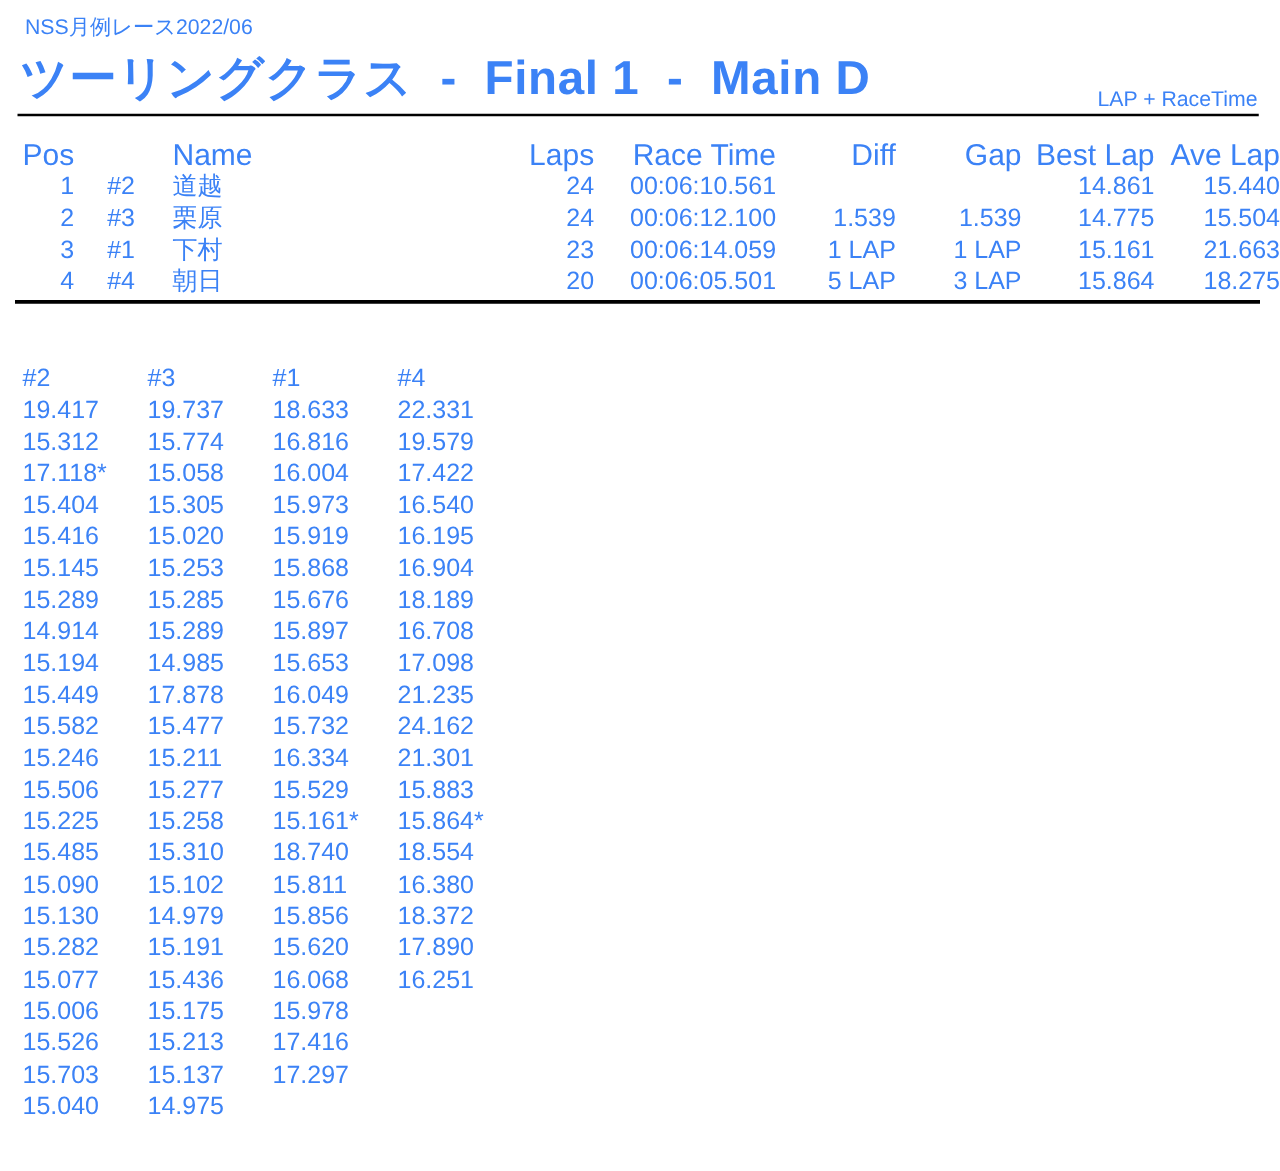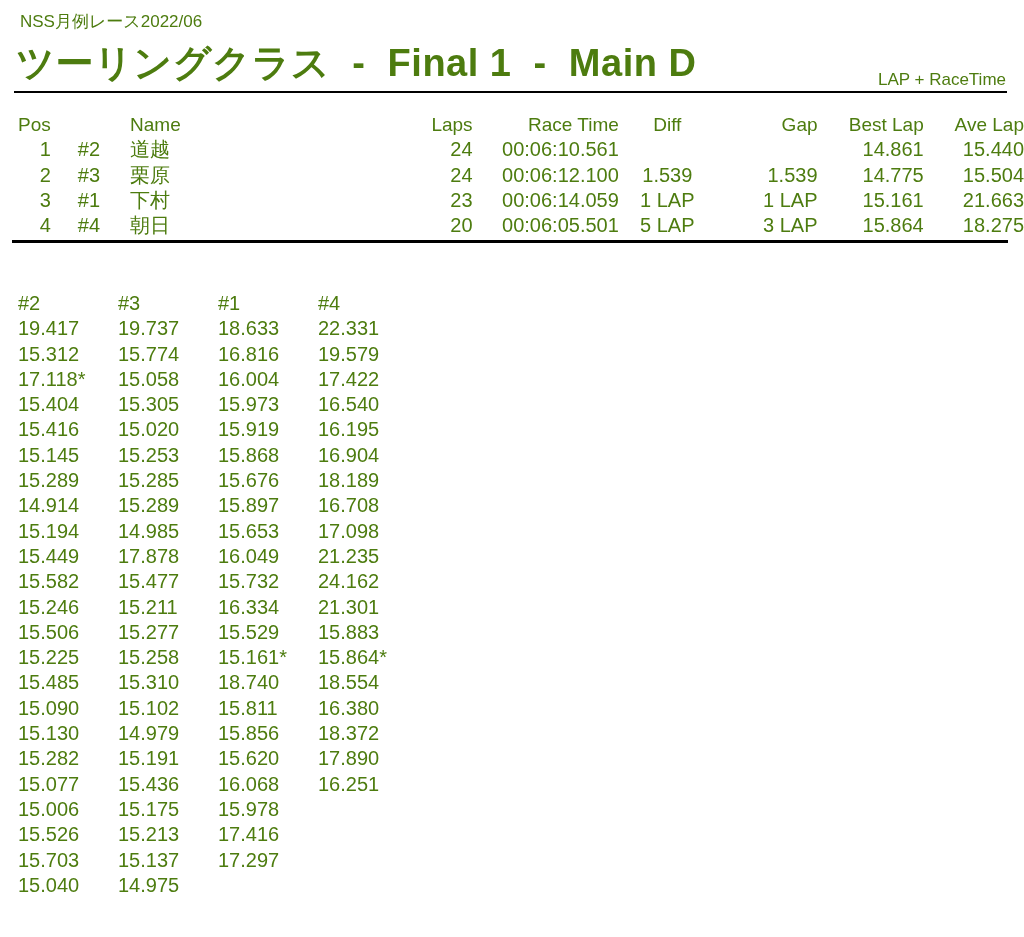--- a/index.html
+++ b/index.html
@@ -1,21 +1,21 @@
 <!DOCTYPE html>
 <html><head>
 <meta charset="utf-8">
 <style>
   html, body { margin: 0; padding: 0; background: #ffffff; }
   .page {
     position: relative;
     width: 1024px;
     height: 937px;
     background: #ffffff;
-    color: #4d7c0f;
+    color: #3b82f6;
     font-family: "Liberation Sans", sans-serif;
     overflow: hidden;
   }
   .event-title {
     position: absolute;
     left: 20px;
     top: 11px;
     font-size: 17px;
     line-height: 22px;
     white-space: pre;
@@ -40,35 +40,35 @@
   }
   .rule { position: absolute; background: #000000; }
   .rule-thin  { left: 14px; top: 91px;  width: 993px; height: 2px; }
   .rule-thick { left: 12px; top: 240px; width: 996px; height: 3px; }
 
   table { border-collapse: collapse; table-layout: fixed; }
   th, td { padding: 0; white-space: nowrap; font-weight: normal; }
 
   .results-table { position: absolute; left: 18px; top: 112px; }
   .results-table th {
-    font-size: 19px;
+    font-size: 24px;
     line-height: 25.3px;
     text-align: right;
   }
   .results-table td {
     font-size: 20px;
     line-height: 25.3px;
     text-align: right;
   }
   .results-table .col-pos  { width: 30px; }
   .results-table .col-car  { width: 50px; }
   .results-table .col-name { width: 190px; text-align: left; padding-left: 30px; }
   .results-table .col-laps { width: 159px; }
   .results-table .col-race_time { width: 147px; }
-  .results-table .col-diff { width: 98px; text-align: center; }
+  .results-table .col-diff { width: 98px; }
   .results-table .col-gap  { width: 103px; }
   .results-table .col-best_lap { width: 107px; }
   .results-table .col-ave_lap  { width: 101px; }
 
   .lap-table { position: absolute; left: 18px; top: 291px; }
   .lap-table th, .lap-table td {
     width: 100px;
     text-align: left;
     font-size: 20px;
     line-height: 25.3px;

